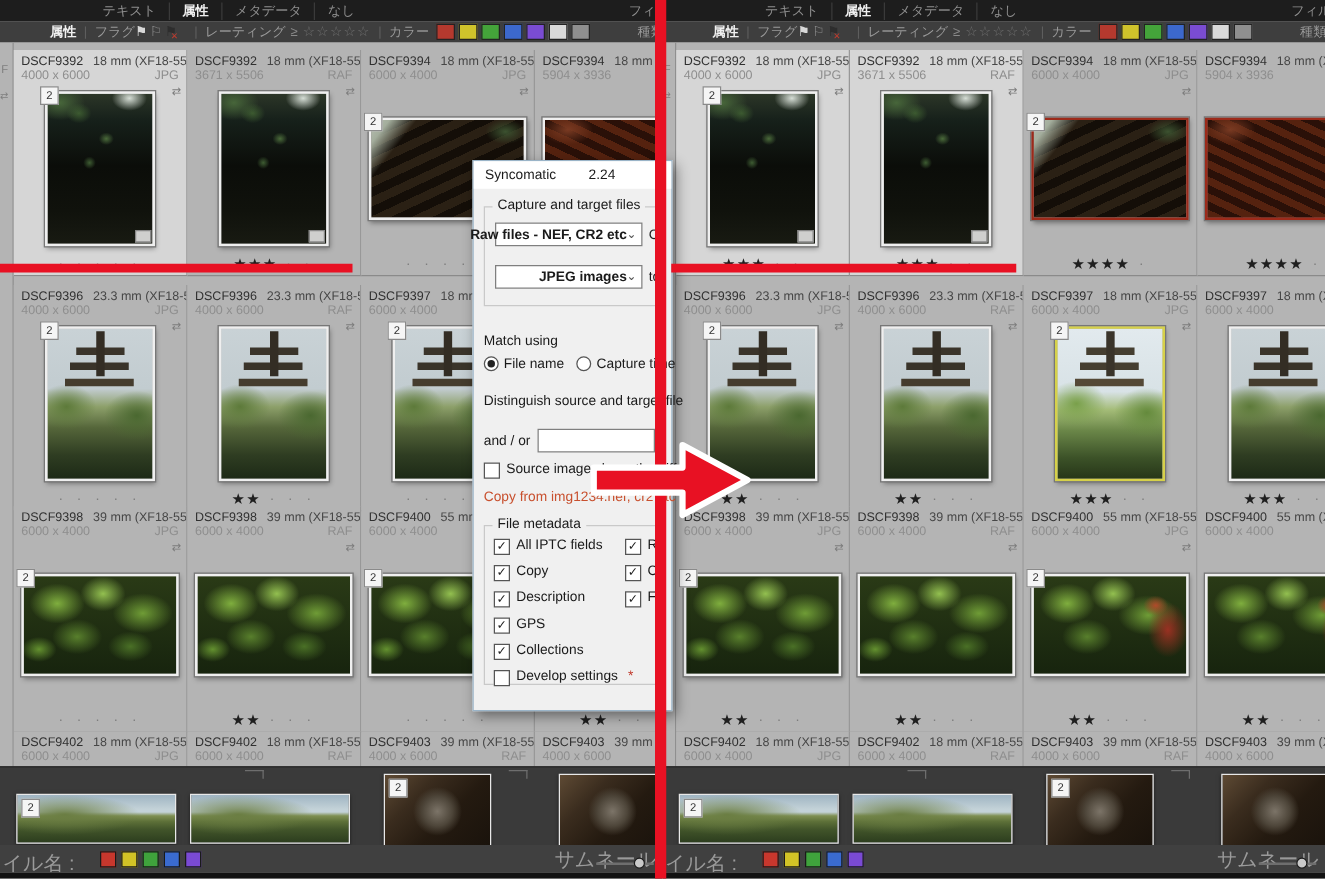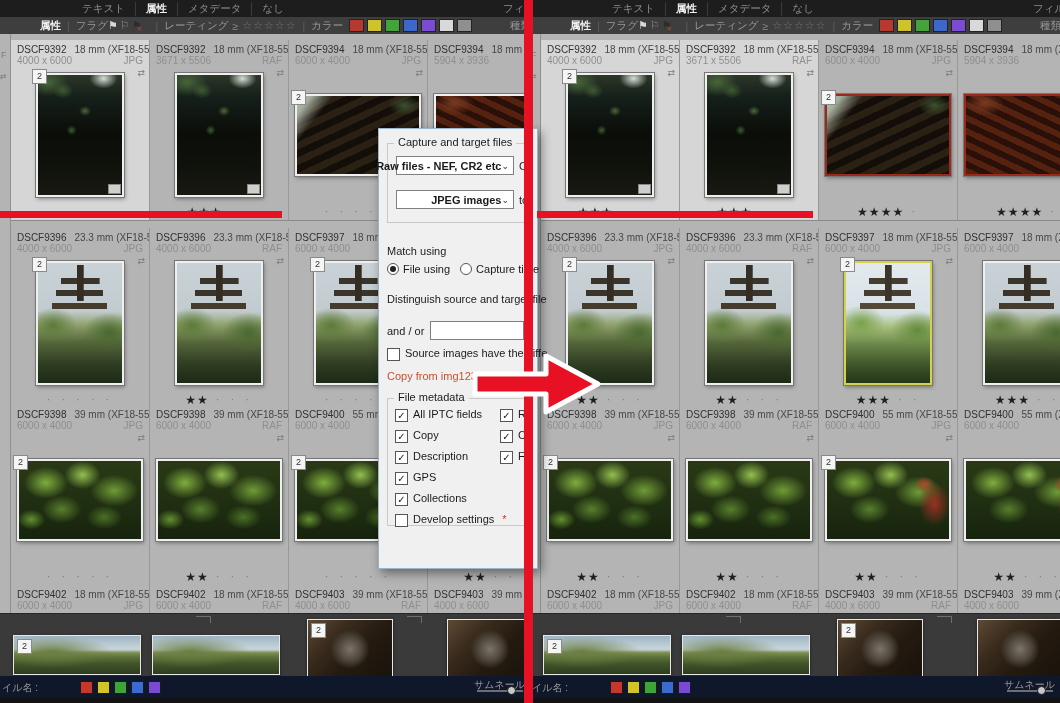--- a/index.html
+++ b/index.html
@@ -119,22 +119,22 @@
   .fpos0{left:13px;top:21px;width:126px;height:38px;}
   .fpos1{left:152px;top:21px;width:126px;height:38px;}
   .fpos2{left:307px;top:5px;width:84px;height:56px;}
   .fpos3{left:447px;top:5px;width:84px;height:56px;}
   .fbadge{position:absolute;left:3px;top:3px;width:13px;height:13px;background:#f5f5f5;
           border:1px solid #8a8a8a;font-size:9px;color:#333;text-align:center;line-height:13px;}
   .grip{position:absolute;top:2px;width:14px;height:6px;border-top:1px solid #6e6e6e;border-right:1px solid #6e6e6e;}
   .grip1{left:196px;} .grip2{left:407px;}
 
   
-  .bbar{position:absolute;top:676px;left:0;width:530px;height:22px;background:#0f172a;
-        color:#9a9a9a;font-size:10px;}
+  .bbar{position:absolute;top:676px;left:0;width:530px;height:22px;background:#404040;
+        color:#9a9a9a;font-size:16px;}
   .bbar .fname{position:absolute;left:2px;top:5px;}
   .bbar .bswatches{position:absolute;left:80px;top:5px;display:flex;gap:4px;}
   .bbar .bswatches .swatch{width:11px;height:11px;border:1px solid #1a1a1a;}
   .bbar .thumblbl{position:absolute;right:5px;top:2px;}
   .bbar .slider{position:absolute;right:7px;top:14px;width:46px;height:2px;background:#6e6e6e;}
   .bbar .knob{position:absolute;right:14px;top:10px;width:7px;height:7px;background:#c9c9c9;
         border-radius:50%;border:1px solid #1a1a1a;}
   .blackstrip{position:absolute;top:698px;left:0;width:530px;height:5px;background:#121212;}
 
   
@@ -591,20 +591,24 @@
         <span class="swatch" style="background: rgb(122, 74, 212);"></span>
       </span>
     <span class="thumblbl">サムネール</span>
     <span class="slider"></span>
     <span class="knob"></span>
   </div>
   <div class="blackstrip"></div>
 </div>
 
 <div class="dialog">
+  <div class="dtitle">
+    <span>Syncomatic</span>
+    <span>2.24</span>
+  </div>
   <div class="dbody">
     <div class="group g1">
       <span class="legend">Capture and target files</span>
       <div class="ddrow" style="top:12px;">
         <span class="dd">
             <span>Raw files - NEF, CR2 etc</span>
             <span class="caret">⌄</span>
           </span>
         <span>Co</span>
       </div>
@@ -613,21 +617,21 @@
             <span>JPEG images</span>
             <span class="caret">⌄</span>
           </span>
         <span>to</span>
       </div>
     </div>
     <div class="dlabel" style="margin-top:22px;">Match using</div>
     <div class="radio-row">
         <span class="radio-opt">
           <span class="rad on"></span>
-          <span>File using</span>
+          <span>File name</span>
         </span>
         <span class="radio-opt">
           <span class="rad"></span>
           <span>Capture time</span>
         </span>
       </div>
     <div class="dlabel" style="margin-top:18px;">Distinguish source and target file</div>
     <div class="andor">
       <span>and / or</span>
       <span class="tinput"></span>

